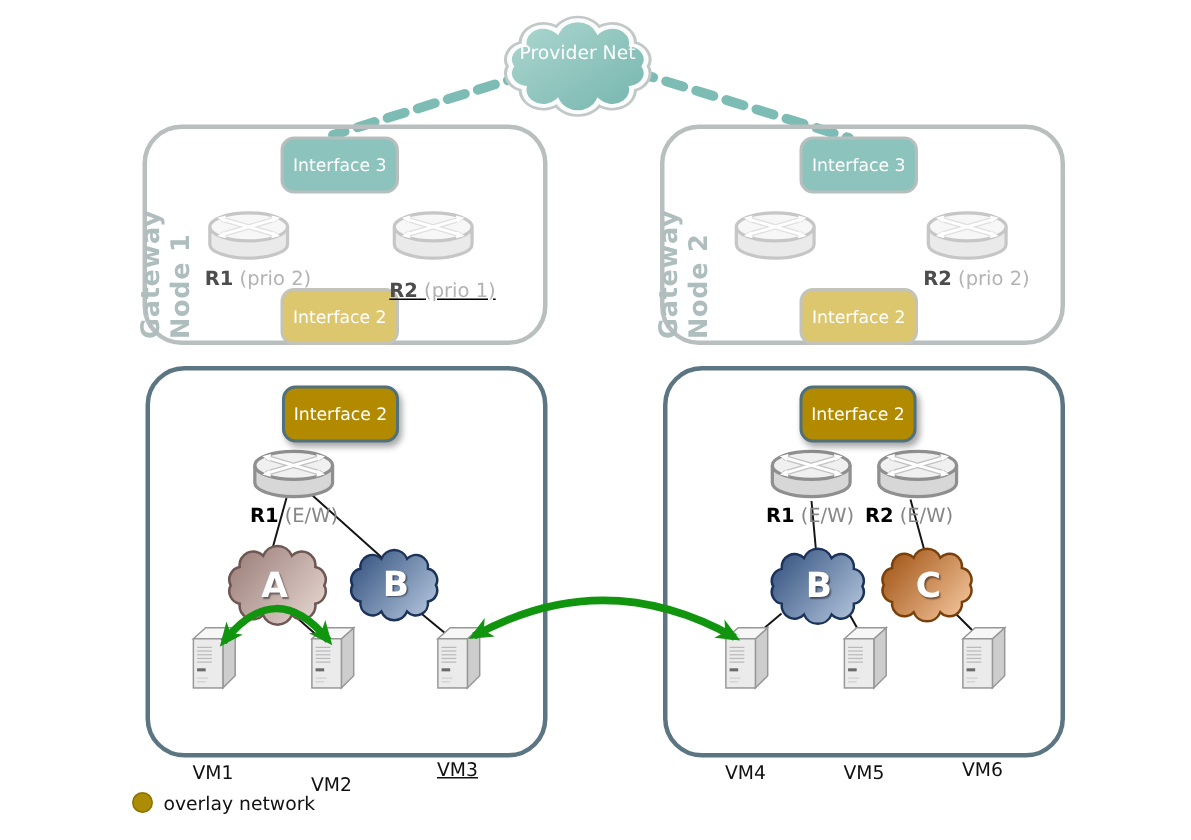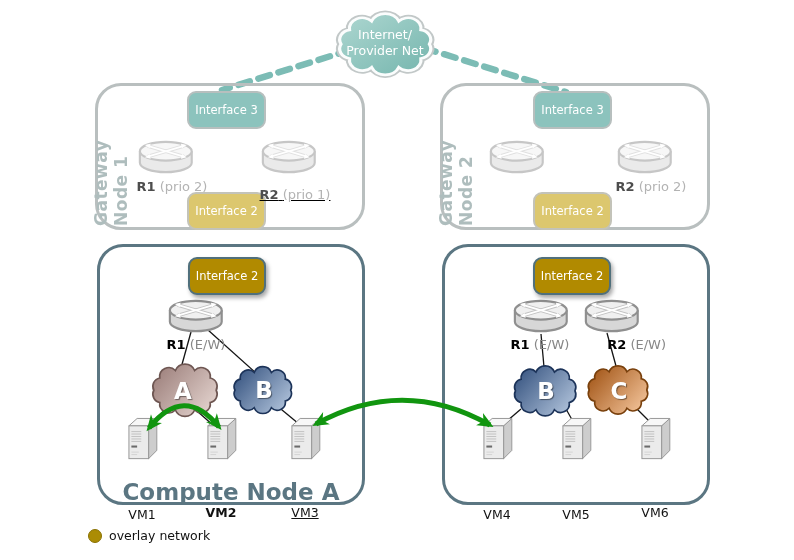--- a/index.html
+++ b/index.html
@@ -30,21 +30,21 @@
   .rlabel.gw b{color:#4d4d4d;} .rlabel.gw .note{color:#b3b3b3;}
   .rlabel.cn b{color:#000;}    .rlabel.cn .note{color:#878787;}
 
   .cloud-letter{position:absolute;z-index:3;width:50px;text-align:center;
                 font-weight:bold;font-size:23px;color:#fff;text-shadow:1px 1px 1px rgba(0,0,0,.45);}
   .vm-label{position:absolute;z-index:3;width:60px;text-align:center;font-size:12.5px;color:#111;margin-top:41px;}
 
   .net-cloud-text{position:absolute;z-index:3;width:130px;text-align:center;color:#fff;
                   font-size:12.5px;line-height:1.3;}
 
-  .legend{position:absolute;z-index:3;left:88px;top:528px;display:flex;align-items:center;gap:7px;}
+  .legend{position:absolute;z-index:3;left:88px;top:528px;display:flex;gap:7px;}
   .legend .dot{width:14px;height:14px;border-radius:50%;background:#ab8c04;border:1px solid #8a7203;box-sizing:border-box;}
   .legend .txt{font-size:12.5px;color:#111;}
 </style>
 </head>
 <body>
 
 <div id="stage">
 
   <svg id="svg-base" class="layer" width="794" height="560" viewBox="0 0 794 560">
     <defs>
@@ -155,21 +155,20 @@
   </svg>
 
   <div class="gw-box" style="left:95px;top:83px;width:270px;height:147px;"></div>
   <div class="gw-box" style="left:440px;top:83px;width:270px;height:147px;"></div>
   <div class="cn-box" style="left:97px;top:244px;width:268px;height:261px;"></div>
   <div class="cn-box" style="left:442px;top:244px;width:268px;height:261px;"></div>
 
   <div class="gw-label" style="left:100px;top:88px;height:138px;width:22px;">Gateway Node 1</div>
   <div class="gw-label" style="left:445px;top:88px;height:138px;width:22px;">Gateway Node 2</div>
 
-  <div class="cn-title" style="left:97px;top:479px;width:268px;">Compute Node A</div>
 
   <div class="iface if3" style="left:187px;top:91px;width:79px;height:38px;">Interface 3</div>
   <div class="iface if2gw" style="left:187px;top:192px;width:79px;height:38px;">Interface 2</div>
   <div class="iface if3" style="left:533px;top:91px;width:79px;height:38px;">Interface 3</div>
   <div class="iface if2gw" style="left:533px;top:192px;width:79px;height:38px;">Interface 2</div>
   <div class="iface if2cn" style="left:188px;top:257px;width:78px;height:38px;">Interface 2</div>
   <div class="iface if2cn" style="left:533px;top:257px;width:78px;height:38px;">Interface 2</div>
 
   <div class="rlabel gw" style="left:112px;top:179px;width:120px;">
     <b>R1</b>
@@ -184,39 +183,38 @@
     <span class="note">(prio 2)</span>
   </div>
   <div class="rlabel cn" style="left:136px;top:337px;width:120px;">
     <b>R1</b>
     <span class="note">(E/W)</span>
   </div>
   <div class="rlabel cn" style="left:480px;top:337px;width:120px;">
     <b>R1</b>
     <span class="note">(E/W)</span>
   </div>
-  <div class="rlabel cn" style="left:546px;top:337px;width:120px;text-align:right;">
+  <div class="rlabel cn" style="left:546px;top:337px;width:120px;">
     <b>R2</b>
     <span class="note">(E/W)</span>
   </div>
 
   <div class="cloud-letter" style="left:158px;top:378px;">A</div>
   <div class="cloud-letter" style="left:239px;top:377px;">B</div>
   <div class="cloud-letter" style="left:521px;top:378px;">B</div>
   <div class="cloud-letter" style="left:594px;top:378px;">C</div>
 
   <div class="vm-label" style="left:112px;top:466px;">VM1</div>
-  <div class="vm-label" style="left:191px;top:464px;font-weight:bold;">VM2</div>
+  <div class="vm-label" style="left:191px;top:474px;">VM2</div>
   <div class="vm-label" style="left:275px;top:464px;text-decoration:underline;">VM3</div>
   <div class="vm-label" style="left:467px;top:466px;">VM4</div>
   <div class="vm-label" style="left:546px;top:466px;">VM5</div>
   <div class="vm-label" style="left:625px;top:464px;">VM6</div>
 
   <div class="net-cloud-text" style="left:320px;top:27px;">
-    <div>Internet/</div>
     <div>Provider Net</div>
   </div>
 
   <div class="legend">
     <span class="dot"></span>
     <span class="txt">overlay network</span>
   </div>
 
   <svg id="svg-arrows" class="layer" width="794" height="560" viewBox="0 0 794 560">
     <defs>

